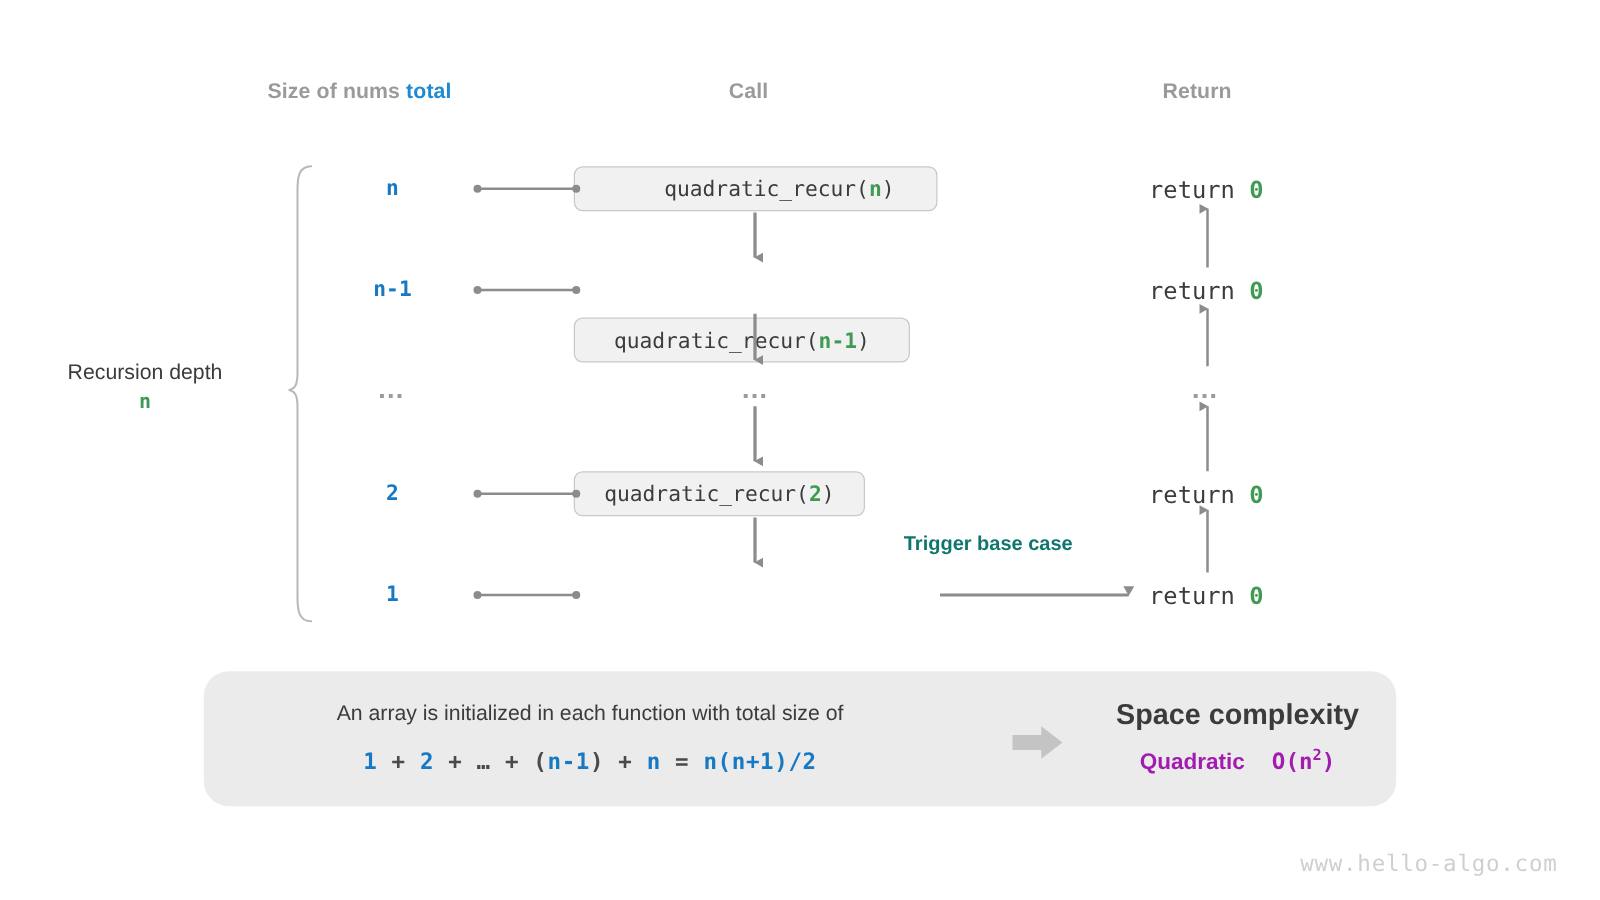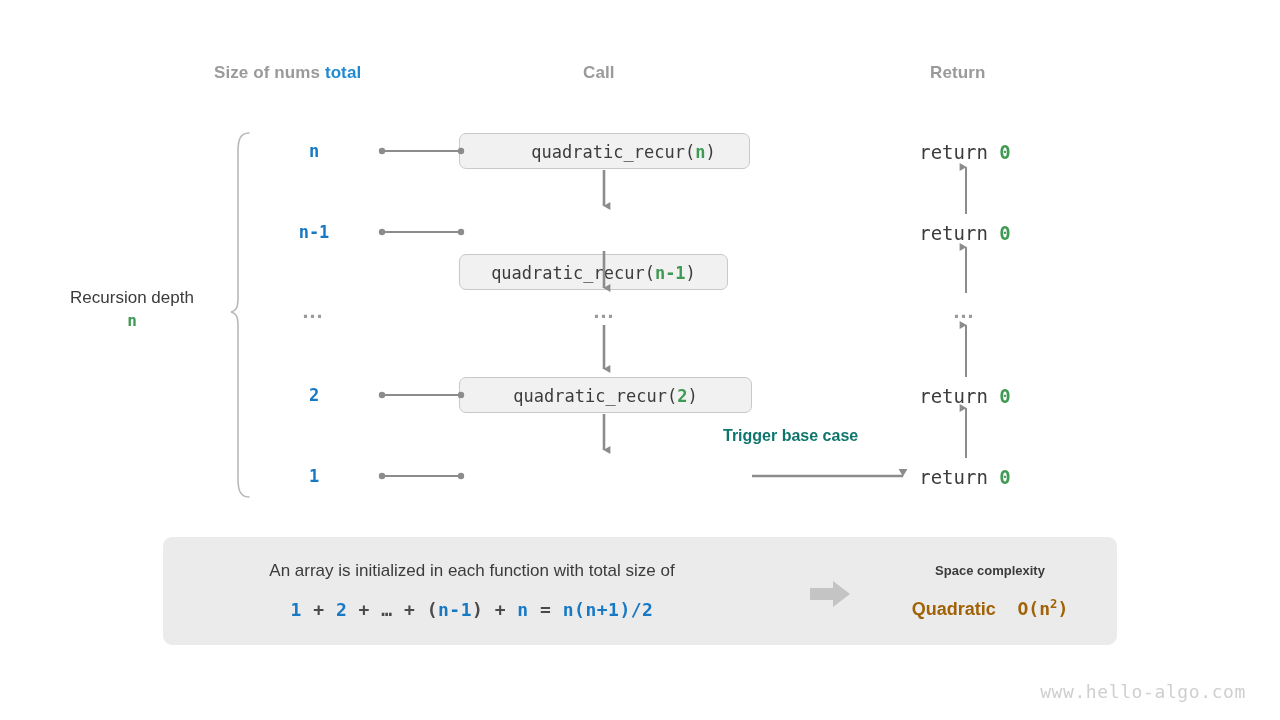--- a/index.html
+++ b/index.html
@@ -28,21 +28,21 @@
     font-size: 17px;
     color: #9a9a9a;
     white-space: nowrap;
     letter-spacing: .1px;
   }
   .col-header .hl-blue { color: #1f8ad2; }
 
   
   .depth-label {
     position: absolute;
-    left: 16px;
+    left: 0;
     width: 232px;
     text-align: center;
     font-size: 17px;
     color: #3b3b3b;
     line-height: 23px;
     white-space: nowrap;
   }
   .depth-label .green-n {
     color: #3f9a53;
     font-weight: bold;
@@ -110,21 +110,21 @@
   }
 
   
   .summary {
     position: absolute;
     left: 163px;
     top: 537px;
     width: 954px;
     height: 108px;
     background: #ebebeb;
-    border-radius: 9px;
+    border-radius: 20px;
     box-sizing: border-box;
   }
   .sum-left {
     position: absolute;
     left: 0px;
     top: 22px;
     width: 618px;
     text-align: center;
   }
   .sum-text {
@@ -150,31 +150,31 @@
     top: 42px;
   }
   .sum-right {
     position: absolute;
     left: 700px;
     top: 22px;
     width: 254px;
     text-align: center;
   }
   .sum-title {
-    font-size: 13px;
+    font-size: 23px;
     font-weight: bold;
     color: #3b3b3b;
     white-space: nowrap;
     line-height: 24px;
   }
   .sum-complexity {
     margin-top: 14px;
     font-size: 18px;
     font-weight: bold;
-    color: #a16207;
+    color: #a21caf;
     white-space: nowrap;
     font-family: "DejaVu Sans Mono", monospace;
   }
   .sum-complexity .word {
     font-family: "Liberation Sans", sans-serif;
   }
   sup { font-size: .68em; }
 
   
   .watermark {
@@ -220,21 +220,21 @@
   <div class="call-box" style="left:459px; top:133px; width:291px;padding-left:38px;">
     <span>quadratic_recur(</span><span class="arg">n</span><span>)</span>
   </div>
 
   <div class="call-box" style="left:459px; top:214px; width:269px;margin-top:40px;">
     <span>quadratic_recur(</span><span class="arg">n-1</span><span>)</span>
   </div>
 
   <div class="dots" style="left:563px; top:298px; width:84px;">…</div>
 
-  <div class="call-box" style="left:459px; top:377px; width:293px;">
+  <div class="call-box" style="left:459px; top:377px; width:233px;">
     <span>quadratic_recur(</span><span class="arg">2</span><span>)</span>
   </div>
 
 
   <div class="ret-val" style="left:865px; top:141px;">
     <span>return </span><span class="zero">0</span>
   </div>
   <div class="ret-val" style="left:865px; top:222px;">
     <span>return </span><span class="zero">0</span>
   </div>

